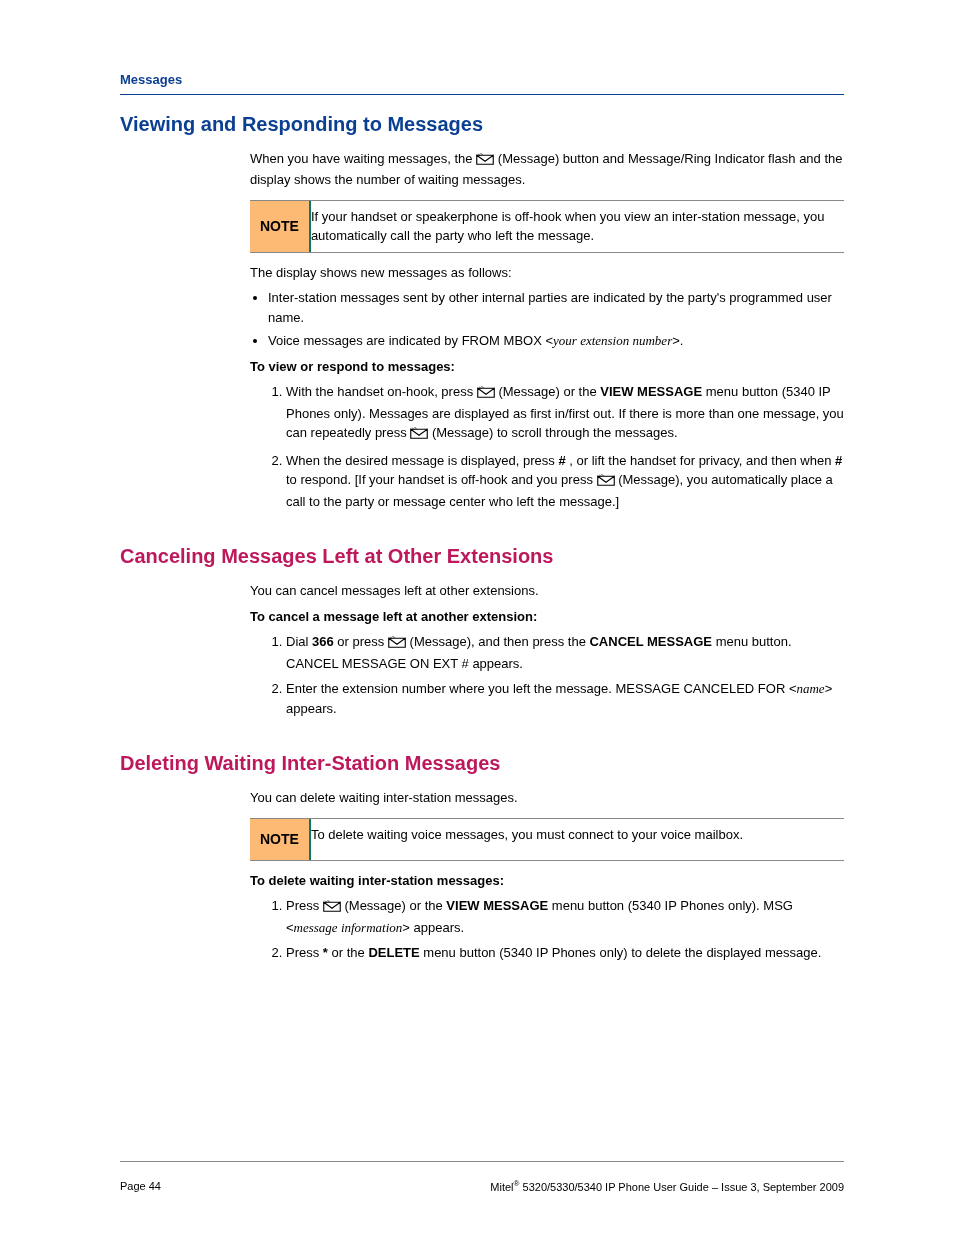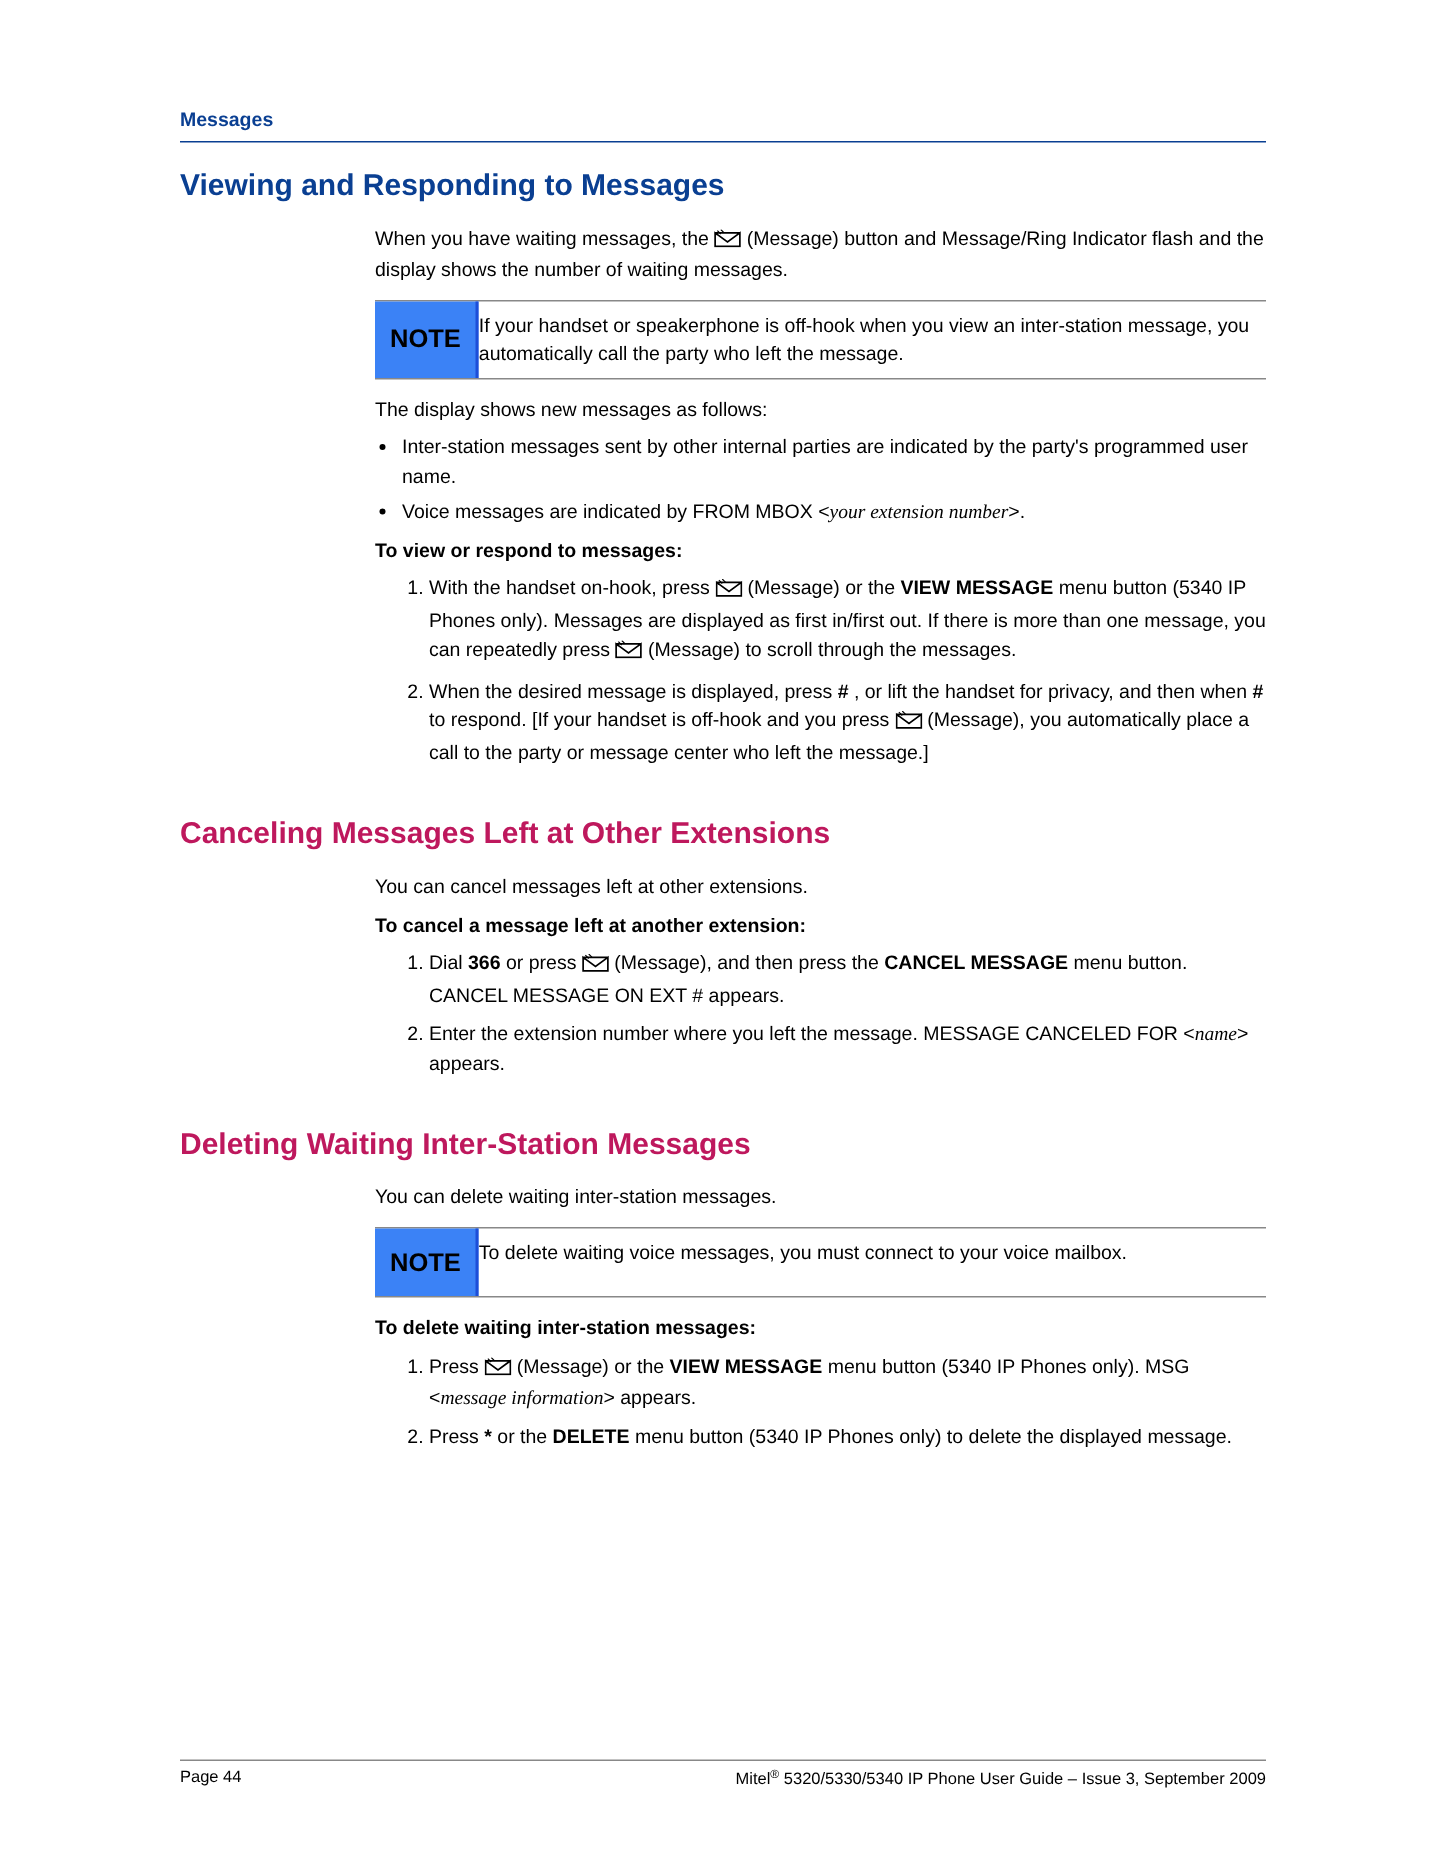--- a/index.html
+++ b/index.html
@@ -44,28 +44,28 @@
     margin: 6px 0;
   }
   .note-box {
     border-top: 1px solid #888;
     border-bottom: 1px solid #888;
     display: flex;
     align-items: stretch;
     margin: 10px 0;
   }
   .note-label {
-    background: #3b82f6;
+    background: #fdba74;
     color: #000;
     font-weight: bold;
-    font-size: 17px;
+    font-size: 14px;
     padding: 10px 10px;
     display: flex;
     align-items: center;
-    border-right: 2px solid #1d4ed8;
+    border-right: 2px solid #0f766e;
     flex: 0 0 auto;
   }
   .note-text {
     padding: 6px 0;
     flex: 1;
   }
   ul.bullets {
     margin: 4px 0 4px 18px;
     padding: 0;
   }
@@ -92,21 +92,21 @@
     height: 12px;
   }
   .italic { font-style: italic; font-family: Liberation Serif, serif; }
   .bold { font-weight: bold; }
   .footer {
     position: absolute;
     bottom: 40px;
     left: 120px;
     right: 110px;
     border-top: 1px solid #888;
-    padding-top: 3px;
+    padding-top: 16px;
     font-size: 11px;
     display: flex;
     justify-content: space-between;
   }
   .sup { font-size: 8px; vertical-align: super; }
 </style>
 </head>
 <body>
 
 <div class="page">

